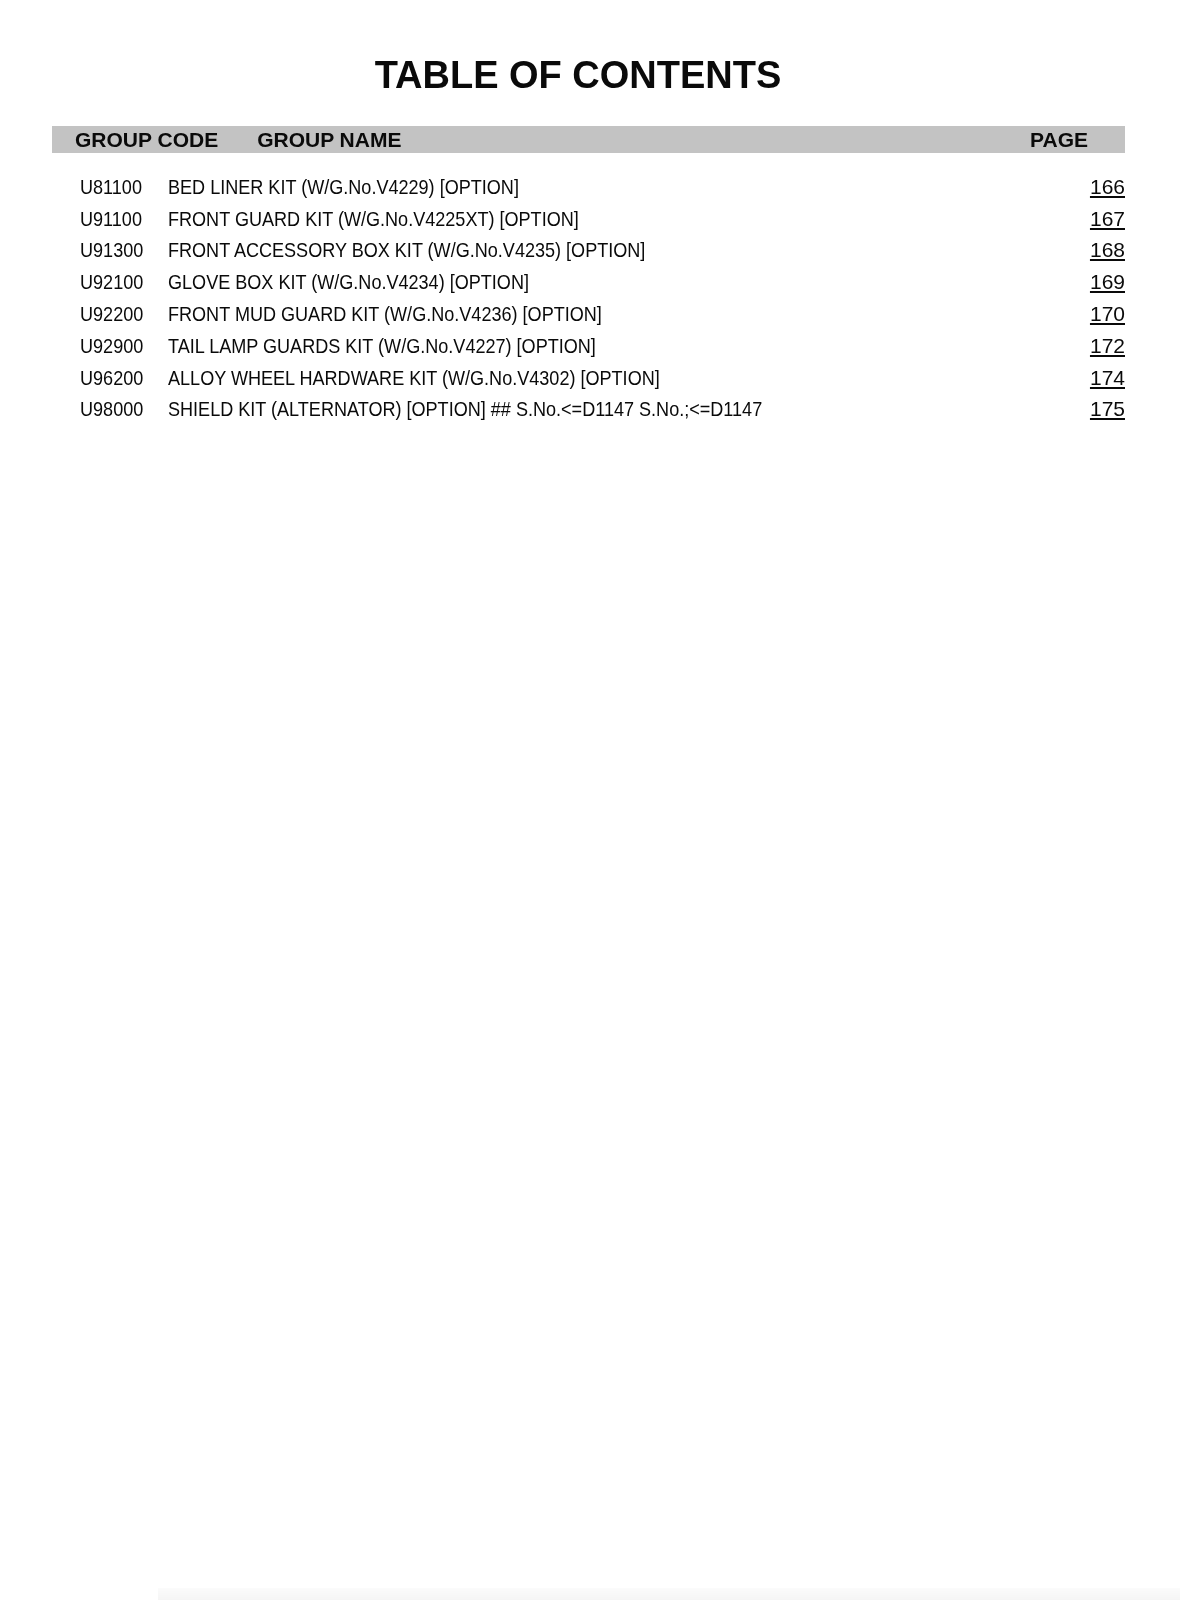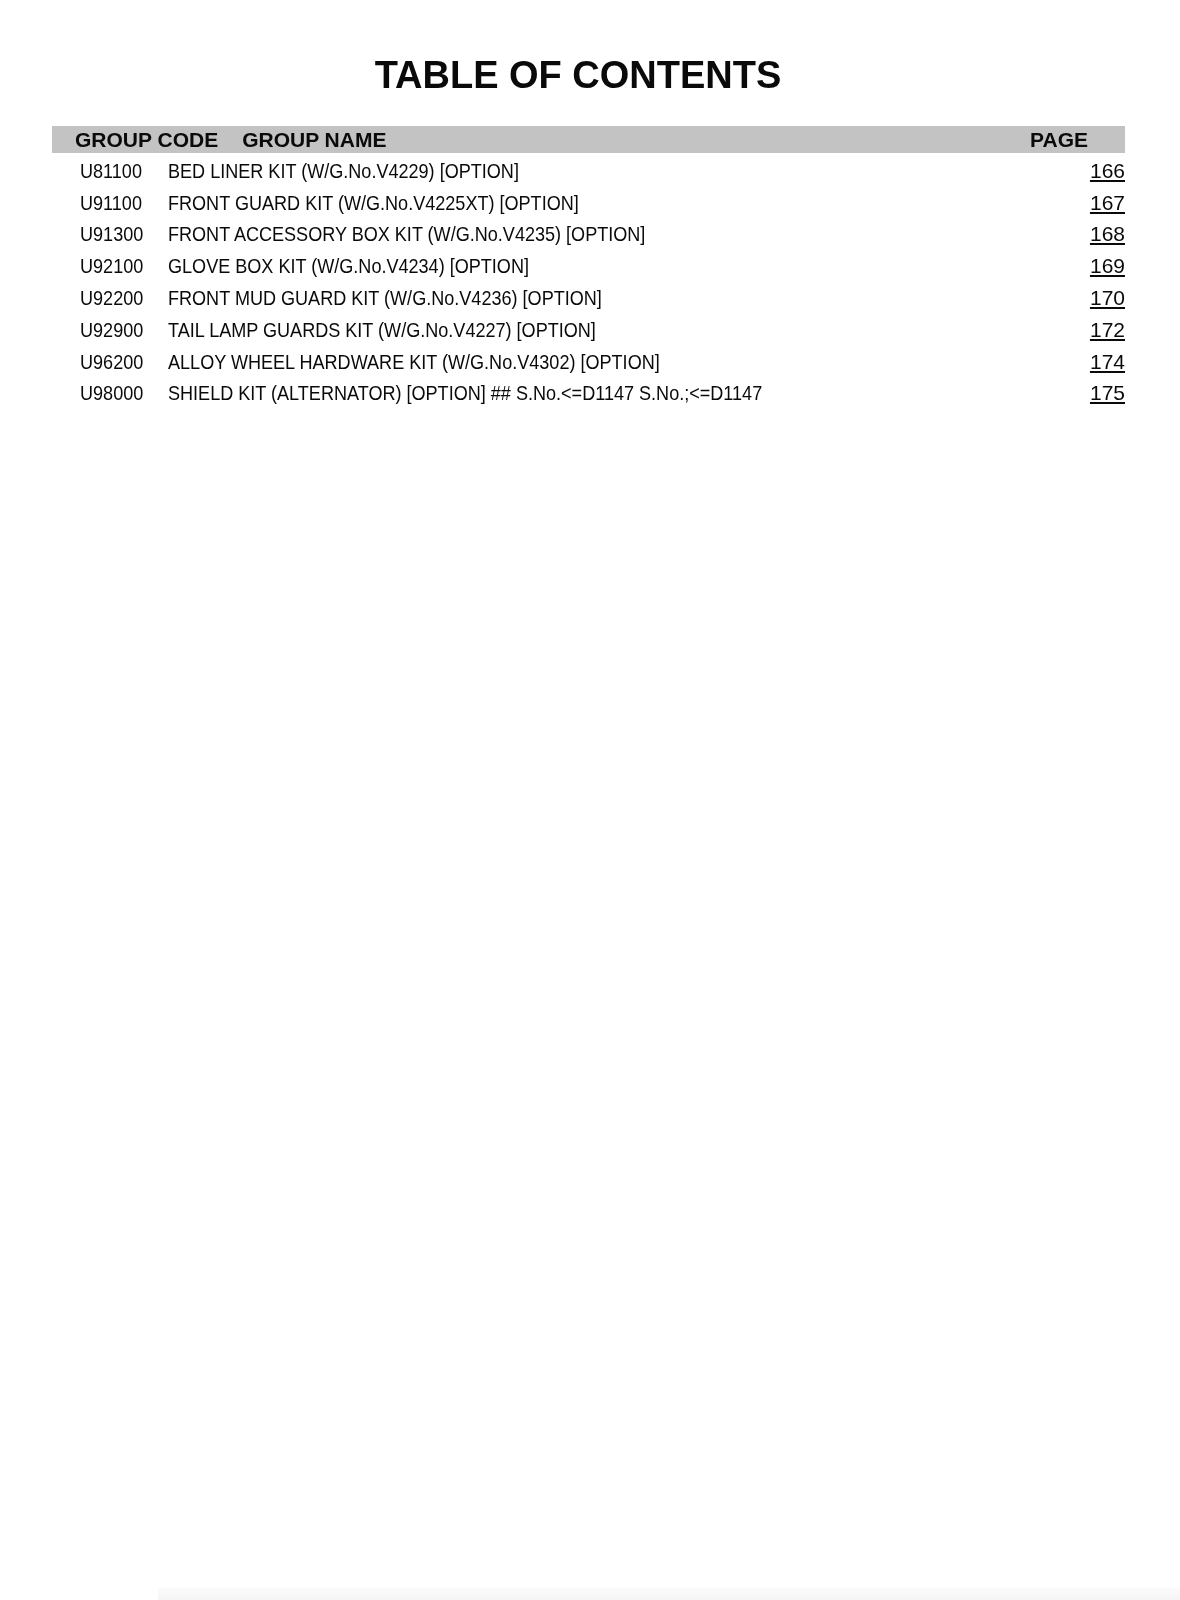--- a/index.html
+++ b/index.html
@@ -36,23 +36,23 @@
     height: 27px;
     background: #c3c3c3;
     display: flex;
     align-items: center;
     font-weight: bold;
     font-size: 21px;
     white-space: pre;
     padding-left: 13px;
   }
   .h-code { margin-left: 10px; }
-  .h-name { margin-left: 24px; }
+  .h-name { margin-left: 39px; }
   .h-page { margin-left: auto; margin-right: 37px; }
-  .tbody { margin-top: 2px; }
+  .tbody { margin-top: 18px; }
   .row {
     height: 31.8px;
     display: flex;
     align-items: center;
     font-size: 21px;
     white-space: pre;
   }
   
   .code {
     margin-left: 28px;

